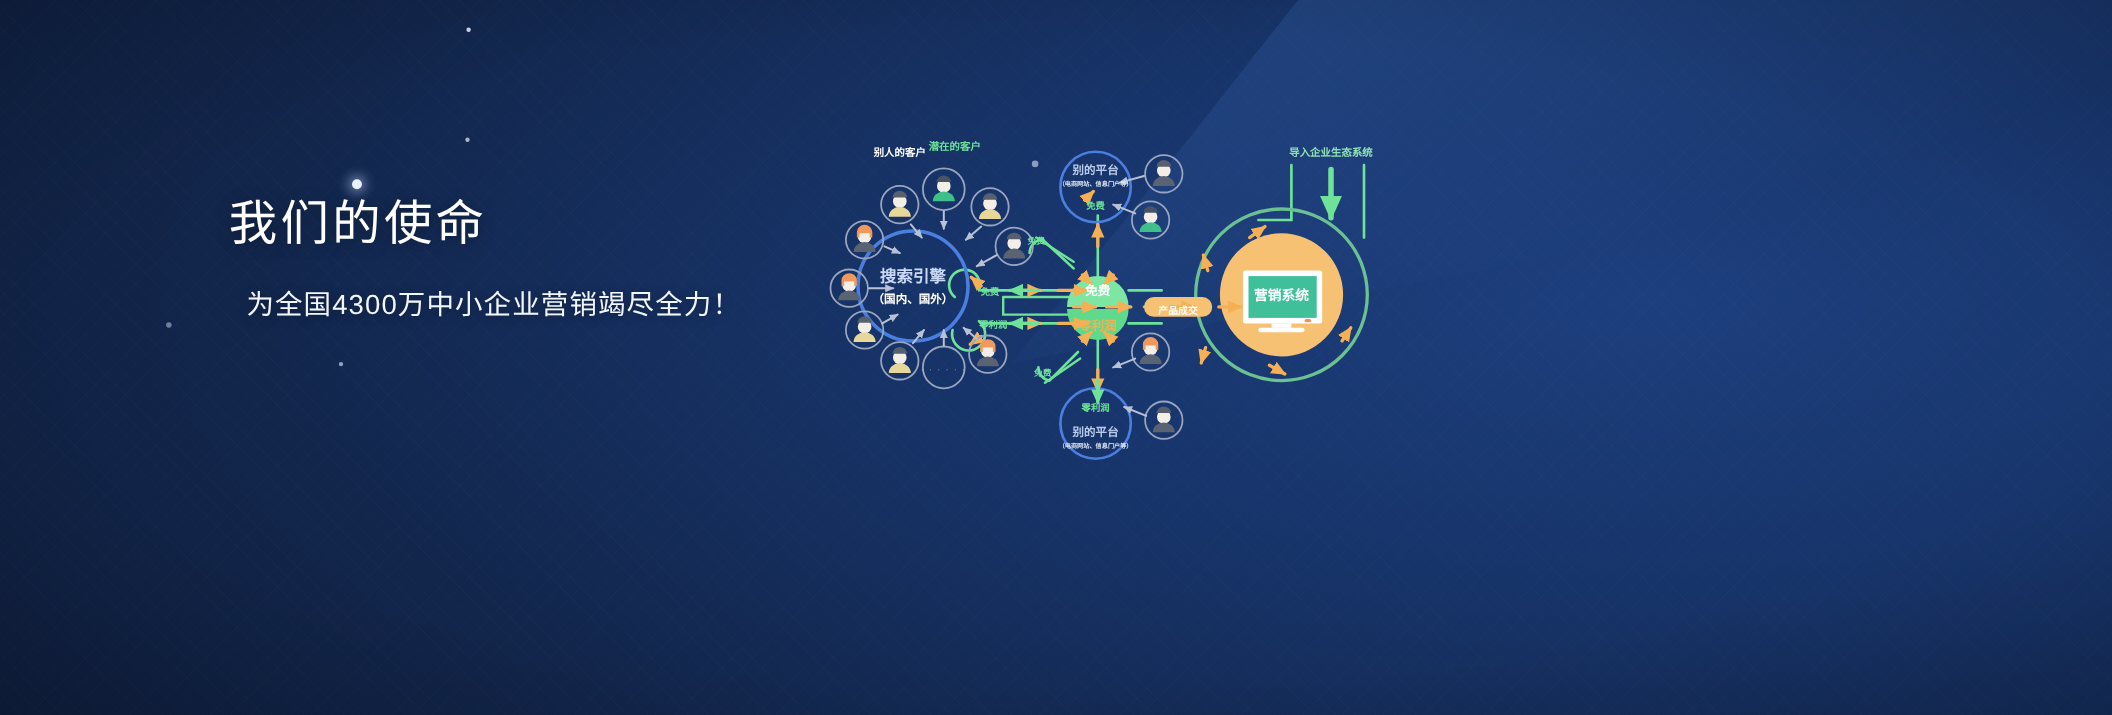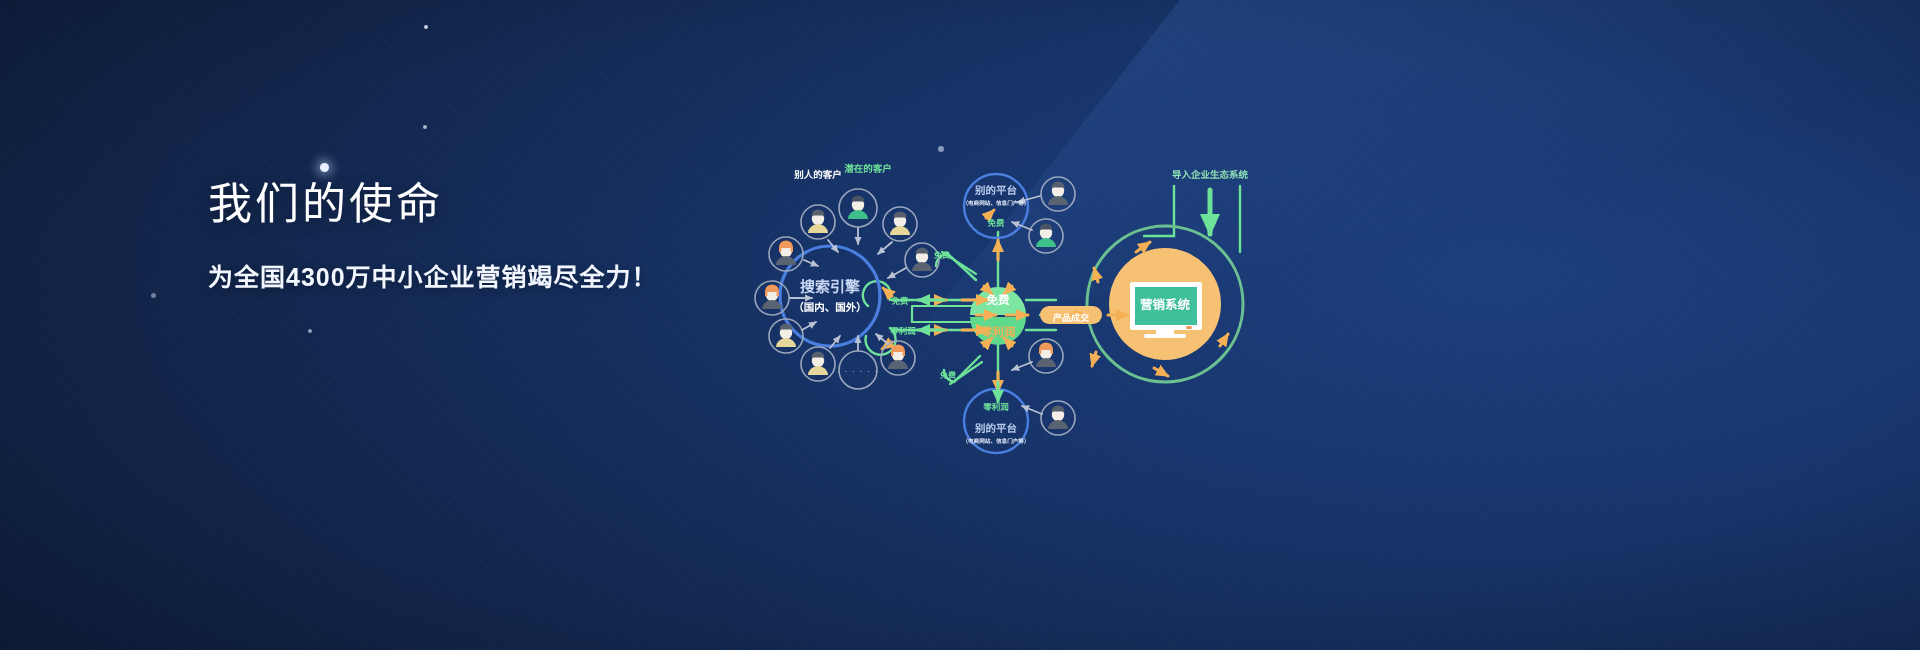--- a/index.html
+++ b/index.html
@@ -37,26 +37,26 @@
 
   
   .copy{position:absolute;left:208px;top:178px;}
   .title{
     color:#ffffff;font-size:44px;line-height:1.2;letter-spacing:3px;
     font-weight:400;margin:0 0 30px 0;white-space:nowrap;
     text-shadow:0 2px 14px rgba(0,0,0,.35);
   }
   .subtitle{
     color:#f2f6ff;font-size:25px;line-height:1.3;letter-spacing:1px;
-    font-weight:700;margin:0;white-space:nowrap;
+    font-weight:400;margin:16px;white-space:nowrap;
     text-shadow:0 2px 10px rgba(0,0,0,.35);
   }
 
   
-  .diagram{position:absolute;left:740px;top:120px;width:560px;height:300px;margin-top:36px;}
+  .diagram{position:absolute;left:740px;top:120px;width:560px;height:300px;}
   .diagram svg{display:block;width:560px;height:300px;overflow:visible;}
   .nolabel{user-select:none;}
 </style>
 </head>
 <body>
 
 <div class="hero">
 
   <div class="mesh"></div>
   <div class="wedge"></div>

